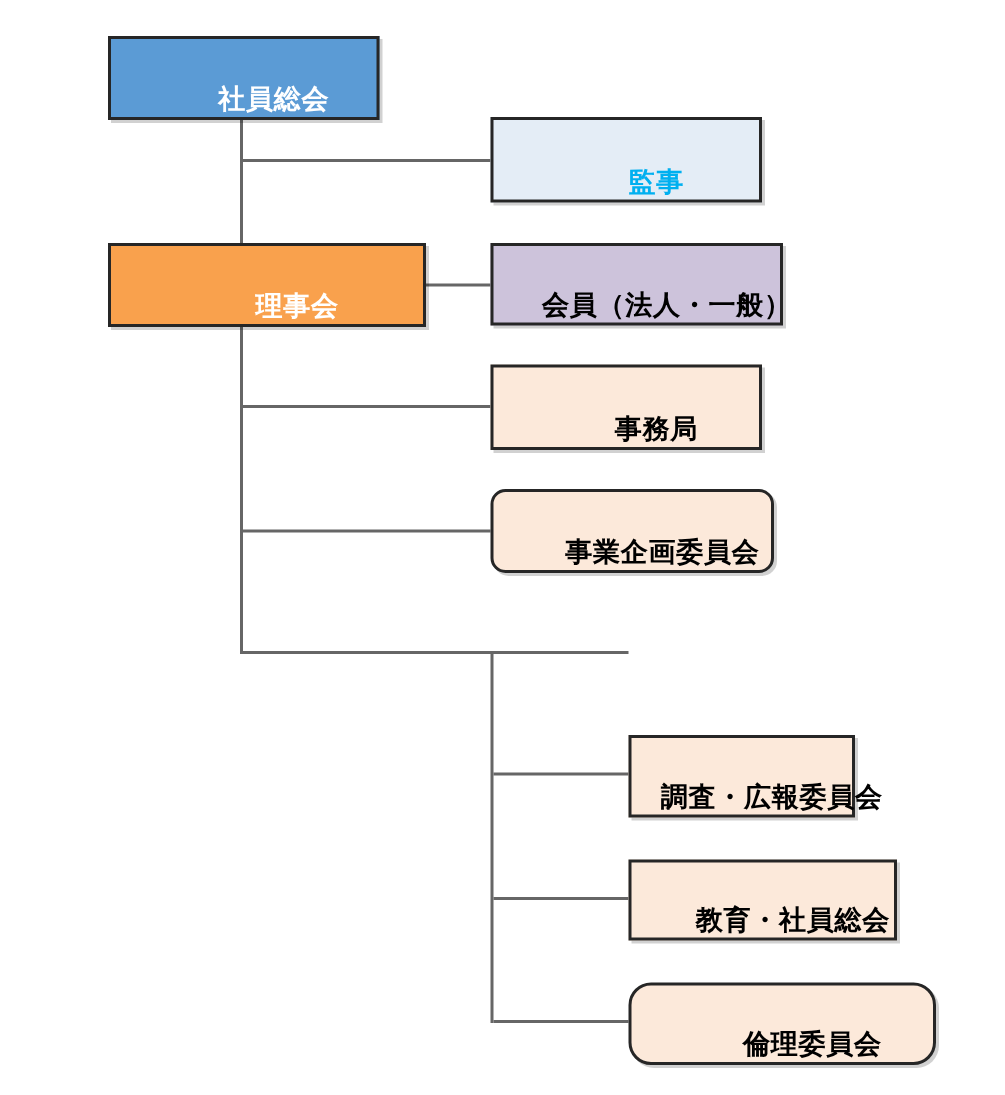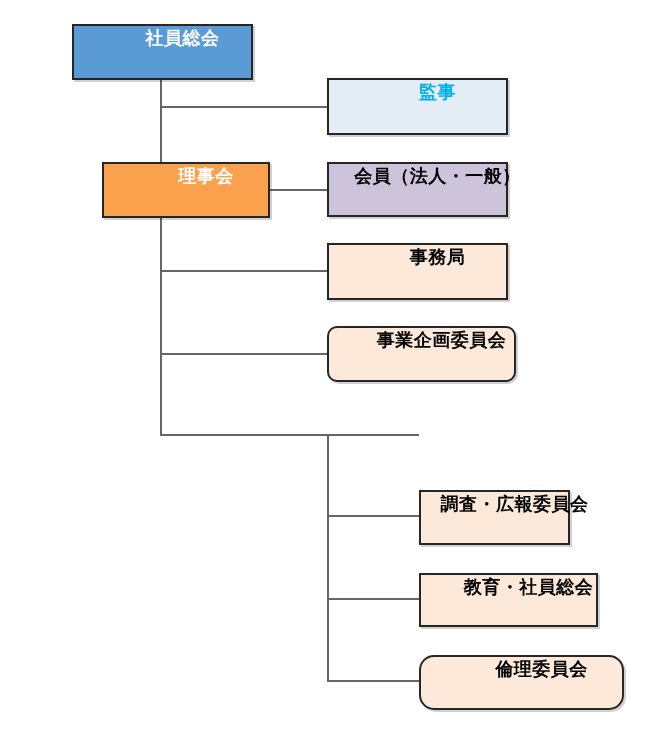--- a/index.html
+++ b/index.html
@@ -17,35 +17,35 @@
   }
   .line {
     position: absolute;
     background: var(--connector, #666666);
   }
   .node {
     position: absolute;
     box-sizing: border-box;
     border: 2px solid var(--node-border, #262626);
     display: flex;
-    align-items: flex-start;
+    align-items: flex-end;
     justify-content: center;
     font-weight: bold;
     font-size: 18px;
     letter-spacing: 0.5px;
     white-space: nowrap;
     box-shadow: 2px 2px 0 rgba(0,0,0,0.18);
     z-index: 2;
     padding-left: 40px;
   }
   
   #n-general     { left: 72px;  top: 24px;  width: 181px; height: 56px; background: var(--general-meeting-bg); color: var(--general-meeting-fg); }
   #n-auditor     { left: 327px; top: 78px;  width: 181px; height: 57px; background: var(--auditor-bg);  color: var(--auditor-fg); }
-  #n-board       { left: 72px;  top: 162px; width: 168px; height: 56px; background: var(--board-bg);    color: var(--board-fg); margin-left: 30px; }
-  #n-members     { left: 327px; top: 162px; width: 181px; height: 55px; background: var(--members-bg);  color: var(--members-fg); }
+  #n-board       { left: 72px;  top: 162px; width: 212px; height: 56px; background: var(--board-bg);    color: var(--board-fg); }
+  #n-members     { left: 327px; top: 162px; width: 195px; height: 55px; background: var(--members-bg);  color: var(--members-fg); }
   #n-secretariat { left: 327px; top: 243px; width: 181px; height: 57px; background: var(--committee-bg); color: var(--committee-fg); }
   #n-planning    { left: 327px; top: 326px; width: 189px; height: 56px; background: var(--committee-bg); color: var(--committee-fg); border-radius: 10px; }
   #n-technical   { left: 419px; top: 410px; width: 179px; height: 52px; background: var(--committee-bg); color: var(--committee-fg); }
   #n-research    { left: 419px; top: 490px; width: 151px; height: 55px; background: var(--committee-bg); color: var(--committee-fg); }
   #n-education   { left: 419px; top: 573px; width: 179px; height: 54px; background: var(--committee-bg); color: var(--committee-fg); }
   #n-ethics      { left: 419px; top: 655px; width: 205px; height: 55px; background: var(--committee-bg); color: var(--committee-fg); border-radius: 15px; }
   
   #l-v-main        { left: 160px; top: 80px;  width: 2px;   height: 356px; }
   #l-h-auditor     { left: 161px; top: 106px; width: 166px; height: 2px; }
   #l-h-members     { left: 253px; top: 189px; width: 74px;  height: 2px; }

